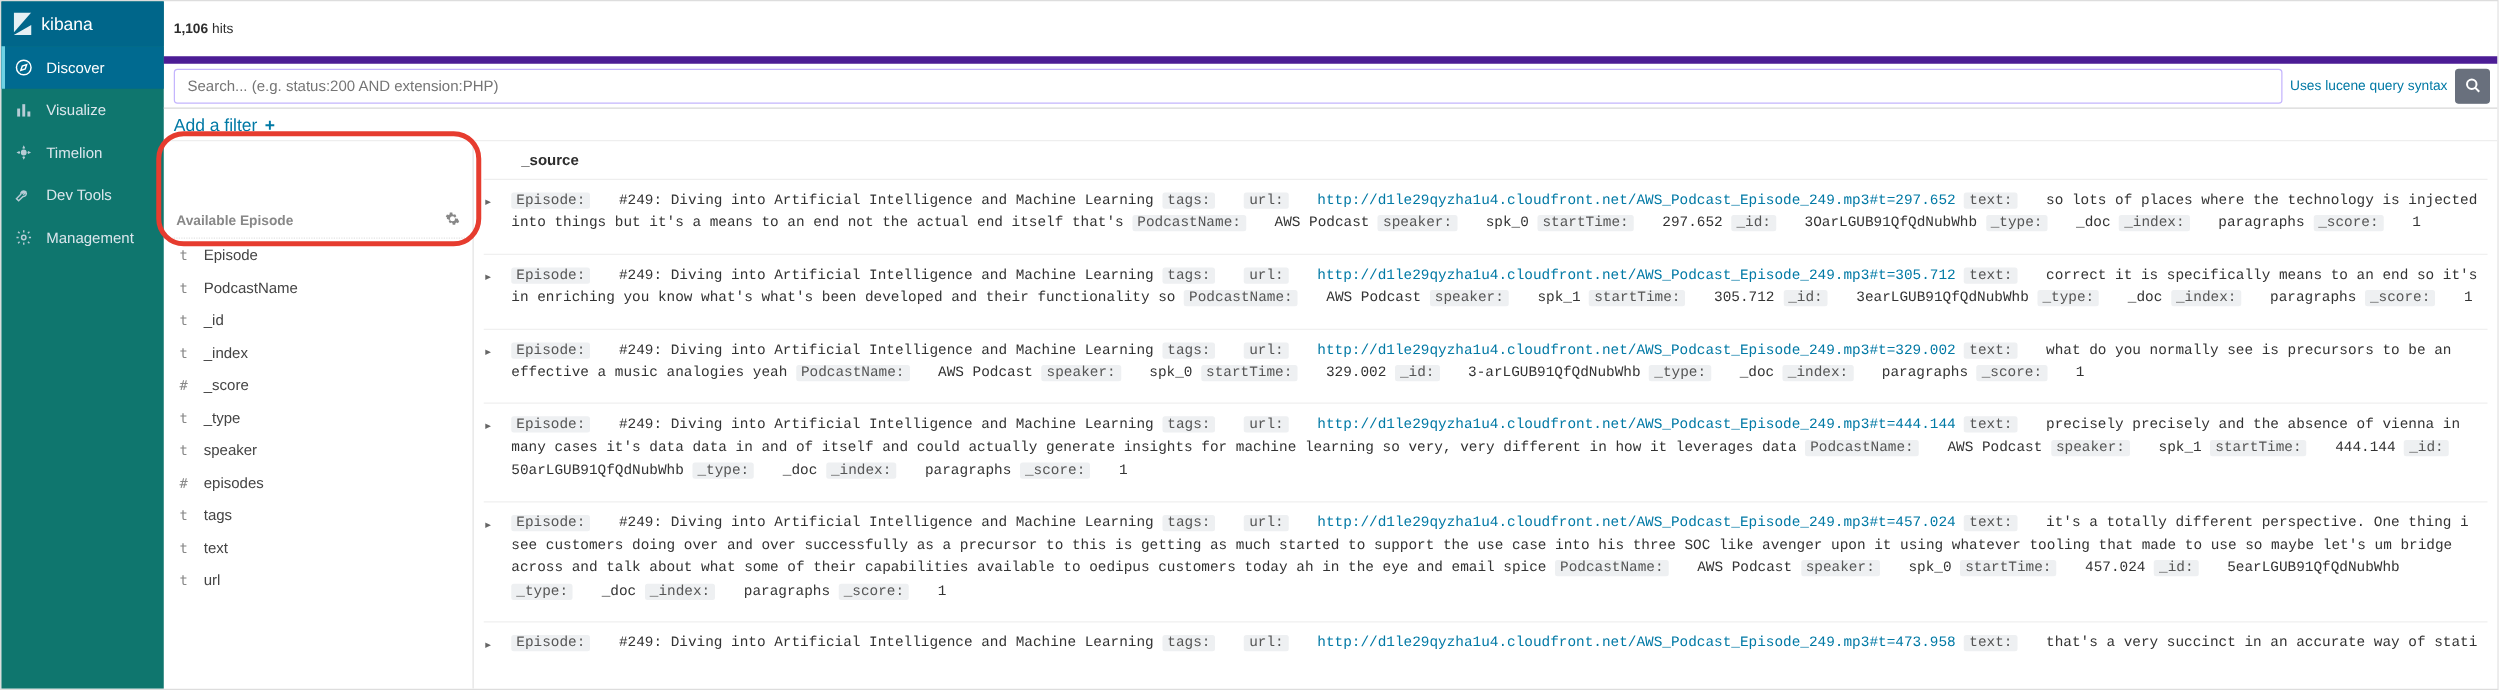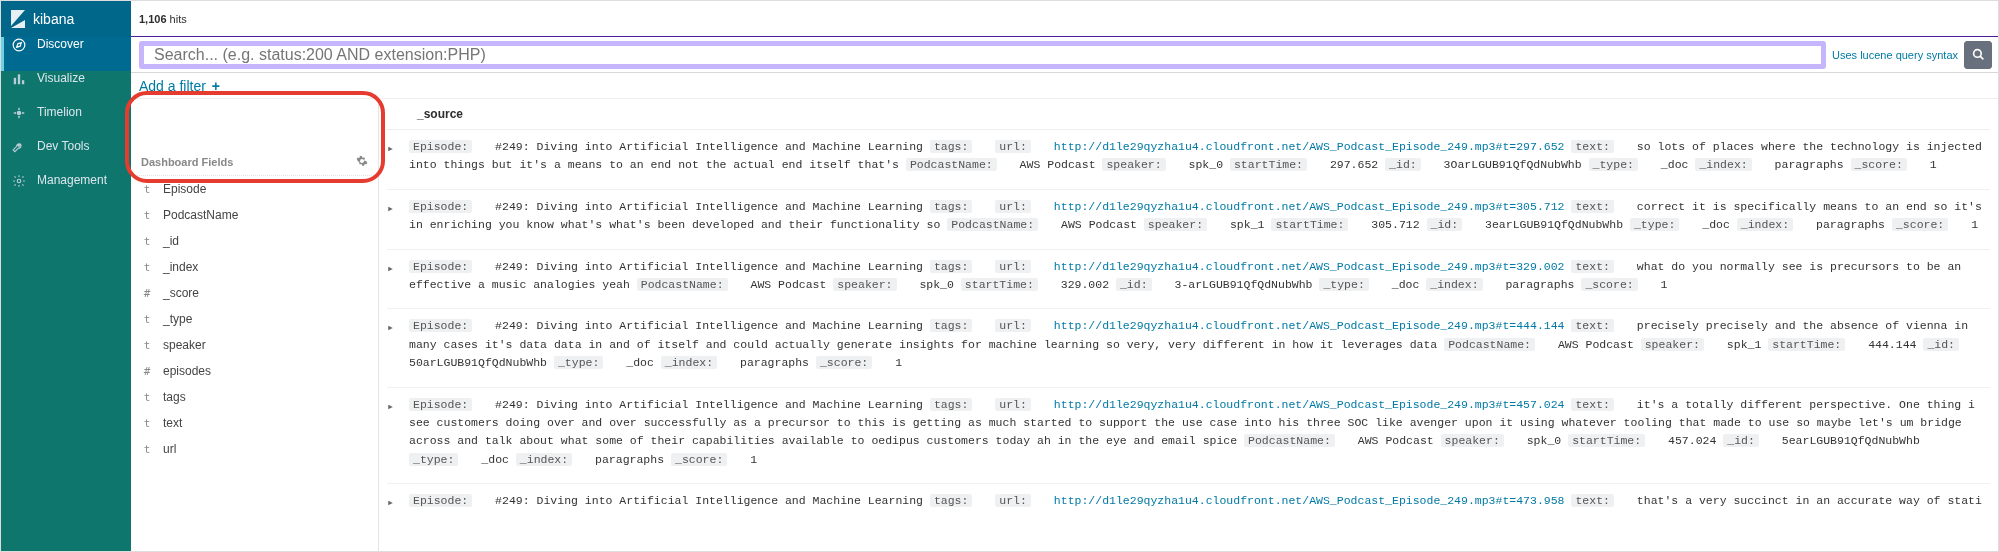--- a/index.html
+++ b/index.html
@@ -1,32 +1,32 @@
 <!DOCTYPE html>
 <html><head>
 <meta charset="utf-8">
 <style>
 html,body{margin:0;padding:0;font-family:"Helvetica Neue",Helvetica,Arial,sans-serif;font-size:12px;color:#2d2d2d;background:#fff}
 *{box-sizing:border-box}
 .app{display:flex;width:1999px;height:552px;overflow:hidden;border:1px solid #ddd}
 .sidenav{width:130px;background:#0f766e;color:#dbe6ec;display:flex;flex-direction:column;flex-shrink:0}
 .brand{height:36px;background:#00668a;display:flex;align-items:center;padding:0 10px;font-size:14px;color:#fff}
 .brand svg{margin-right:6px}
-.navitem{display:flex;align-items:flex-start;height:34px;padding:0 10px;font-size:12px;cursor:pointer}
+.navitem{display:flex;align-items:center;height:34px;padding:0 10px;font-size:12px;cursor:pointer}
 .navitem.active{background:#006a90;border-left:3px solid #6fd2e4;padding-left:7px;color:#fff}
 .navicon{width:16px;height:16px;margin-right:10px;display:flex;align-items:center;justify-content:center;color:#b7ccd6}
 .navitem.active .navicon{color:#fff}
 .main{flex:1;display:flex;flex-direction:column;min-width:0}
-.topbar{height:36px;border-bottom:1px solid #4c1d95;display:flex;align-items:center;padding-left:8px}
+.topbar{height:50px;border-bottom:6px solid #4c1d95;display:flex;align-items:center;padding-left:8px}
 .hits{font-size:11px;color:#2d2d2d;padding-right:14px}
 .hits b{font-weight:700}
 .toplinks{margin-left:auto;display:flex}
 .toplink{padding:0 10px;height:36px;display:flex;align-items:center;font-size:12px;color:#444;cursor:pointer}
 .querybar{height:36px;border-bottom:1px solid #d7d7d7;display:flex;align-items:center;padding:4px 6px 4px 8px;gap:6px}
-.queryinput{flex:1;height:28px;border:5px solid #c4b5fd;border-radius:3px;padding:0 10px;font-size:16px;color:#888}
+.queryinput{flex:1;height:28px;border:1px solid #c4b5fd;border-radius:3px;padding:0 10px;font-size:12px;color:#888}
 .lucene{color:#0079a5;font-size:11px;cursor:pointer}
 .searchbtn{width:28px;height:28px;background:#69707d;border:1px solid #69707d;border-radius:3px;display:flex;align-items:center;justify-content:center;color:#fff;cursor:pointer}
 .filterrow{height:26px;display:flex;align-items:center;padding:0 8px;border-bottom:1px solid #eee}
 .addfilter{color:#0079a5;font-size:14px;cursor:pointer}
 .addfilter .plus{font-weight:bold;margin-left:2px}
 .body{flex:1;display:flex;min-height:0;position:relative}
 .fieldsbar{width:248px;border-right:1px solid #e4e4e4;flex-shrink:0;position:relative;padding-top:4px}
 .indexbox{margin:4px 8px;position:relative}
 .indexinput{width:100%;height:26px;border:2px solid #0079a5;border-radius:3px;padding:0 8px;font-size:12px}
 .dropdown{position:absolute;top:26px;left:0;width:106px;background:#fff;border:1px solid #ccc;z-index:30}
@@ -125,21 +125,21 @@
     <div class="filterrow">
       <span class="addfilter"><span>Add a filter</span> <span class="plus">+</span></span>
     </div>
 
     <div class="body">
 
       <div class="fieldsbar">
         <div class="highlight"></div>
         <div style="height:46px"></div>
         <div class="availrow">
-          <span>Dashboard Fields</span>
+          <span>Available Episode</span>
           <span class="gear"><svg width="12" height="12" viewBox="0 0 24 24" fill="currentColor">
                 <path d="M12 8a4 4 0 1 0 0 8 4 4 0 0 0 0-8zm9 4a9 9 0 0 1-.2 2l2 1.6-2 3.4-2.4-1a7 7 0 0 1-1.7 1l-.4 2.6h-4l-.4-2.6a7 7 0 0 1-1.7-1l-2.4 1-2-3.4 2-1.6A9 9 0 0 1 3 12a9 9 0 0 1 .2-2l-2-1.6 2-3.4 2.4 1a7 7 0 0 1 1.7-1L7.7 2h4l.4 2.6a7 7 0 0 1 1.7 1l2.4-1 2 3.4-2 1.6c.1.7.2 1.3.2 2z"></path>
               </svg></span>
         </div>
         <div id="fieldlist">
             <div class="fieldrow">
               <span class="ftype">t</span>
               <span>Episode</span>
             </div>
             <div class="fieldrow">

